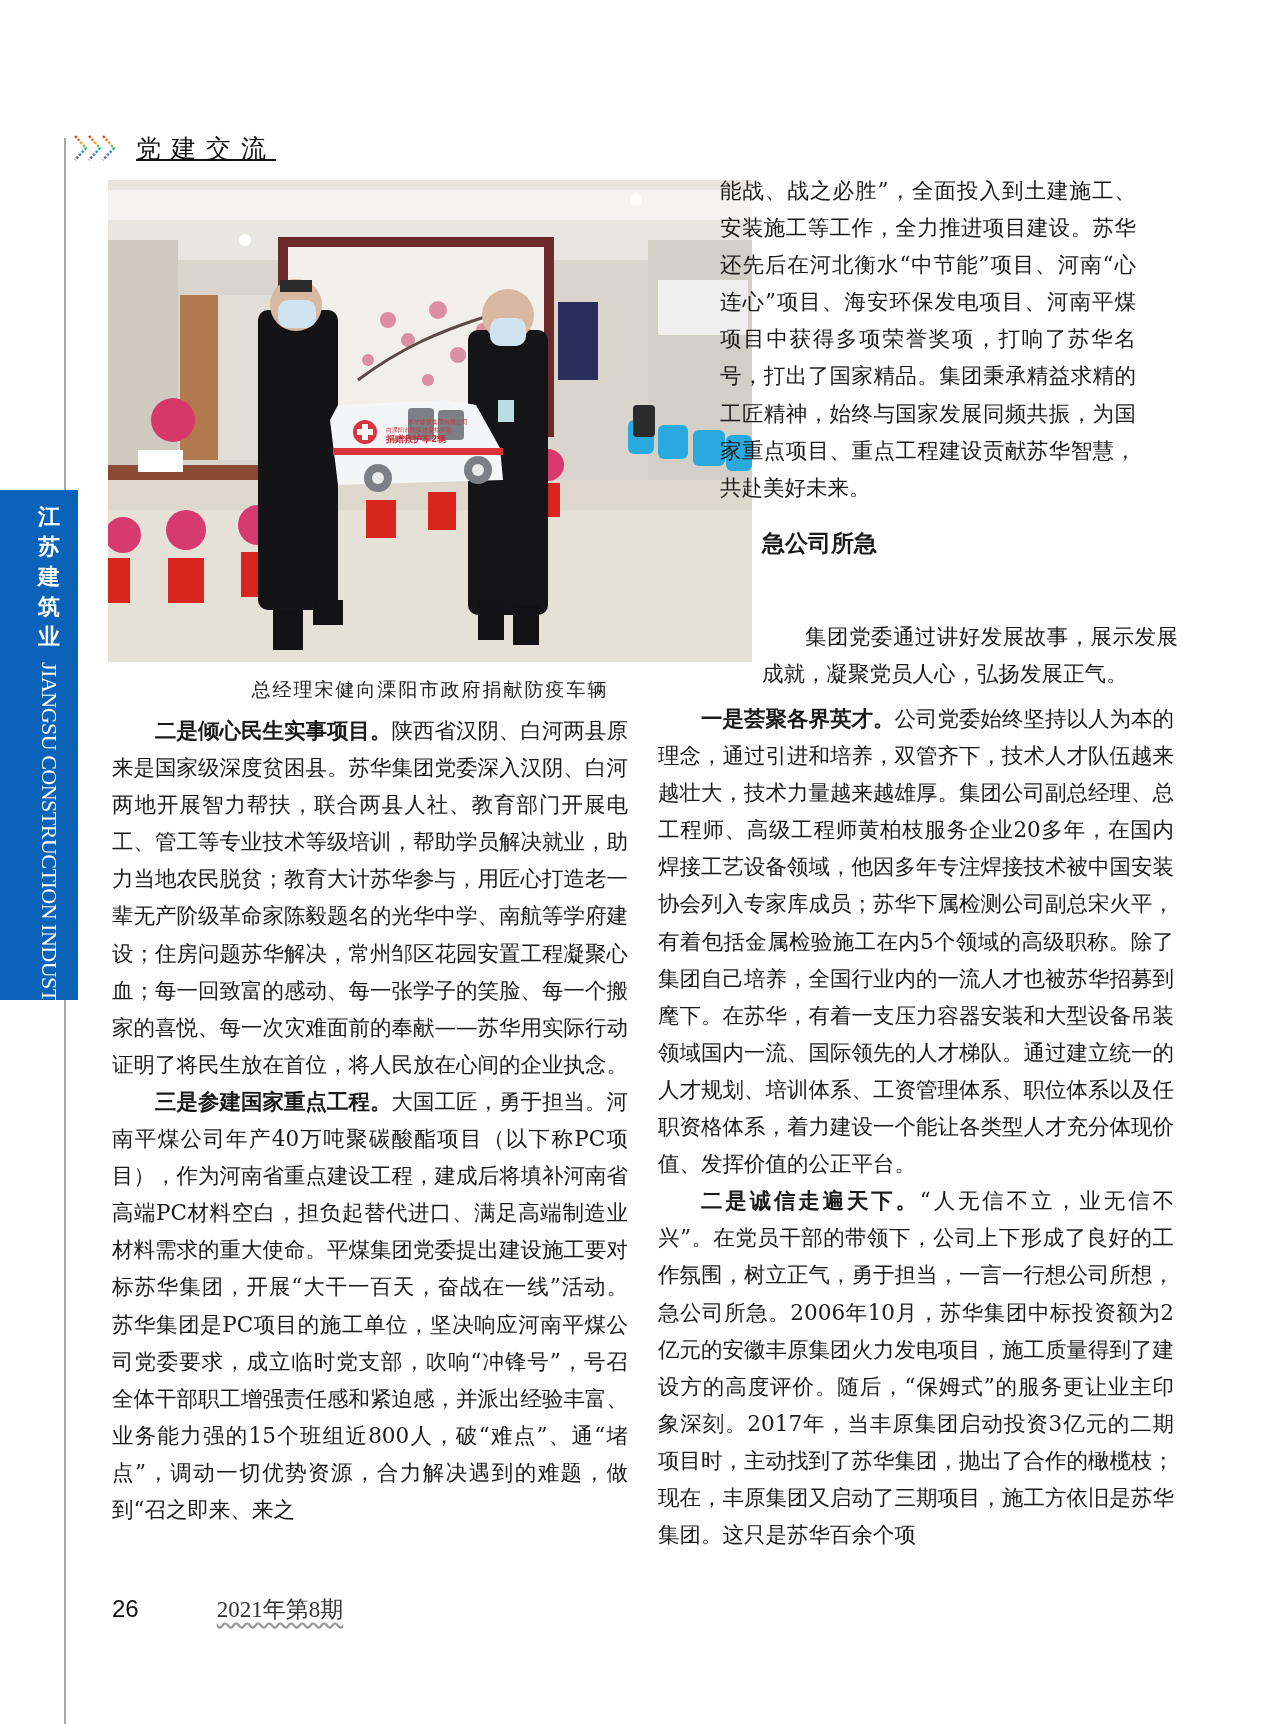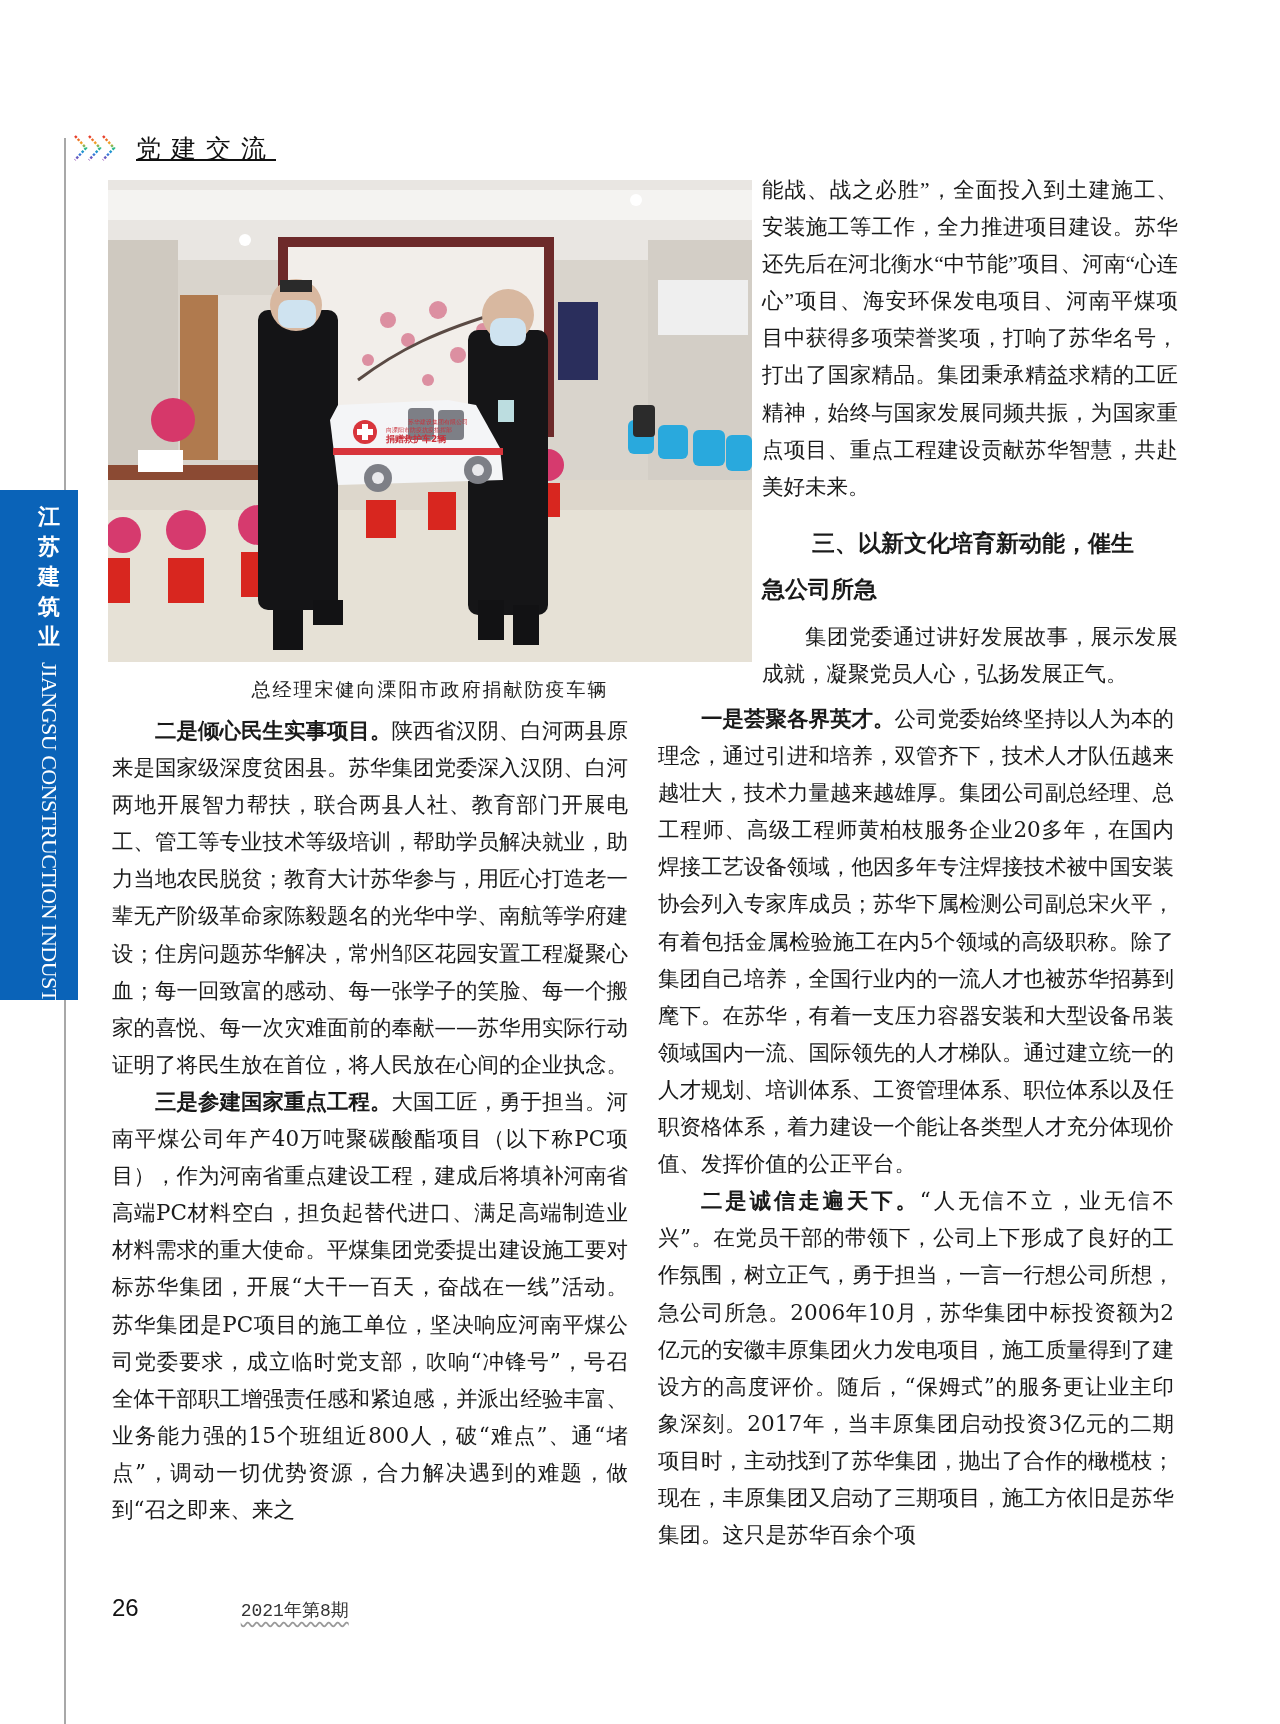--- a/index.html
+++ b/index.html
@@ -20,31 +20,31 @@
   .section-title { font-family: "DejaVu Sans", sans-serif; font-size: 25px; letter-spacing: 10px; color: #111; text-decoration: underline; }
 
   .photo { position: absolute; left: 108px; top: 180px; width: 644px; height: 482px; overflow: hidden; background: #3b82f6; }
   .caption { position: absolute; left: 108px; top: 668px; width: 644px; text-align: center;
              font-family: "DejaVu Serif", serif; font-size: 19px; letter-spacing: 2px; color: #222; margin-top: 9px; }
 
   .col { position: absolute; font-size: 21.5px; line-height: 37.1px; text-align: justify; text-align-last: left; }
   .col p { margin: 0; text-indent: 2em; }
   .col p.cont { text-indent: 0; }
   .col b { font-family: "DejaVu Sans", sans-serif; font-weight: bold; }
-  .col-right-top { left: 762px; top: 172px; width: 416px; font-family: Liberation Serif, serif; }
+  .col-right-top { left: 720px; top: 172px; width: 416px; }
   .heading-3 { position: absolute; left: 762px; top: 520px; width: 416px; font-family: "DejaVu Sans", sans-serif;
                font-weight: bold; font-size: 23px; line-height: 46px; }
   .heading-3 .l1 { display: block; padding-left: 50px; }
   .col-right-mid { left: 762px; top: 618px; width: 416px; }
   .col-right-low { left: 658px; top: 700px; width: 516px; }
   .col-left { left: 112px; top: 712px; width: 516px; }
 
   .footer { position: absolute; top: 1594px; left: 112px; display: flex; align-items: baseline; }
   .page-num { font-family: "Liberation Sans", sans-serif; font-size: 24px; color: #111; }
-  .issue { margin-left: 102px; font-family: Liberation Mono, monospace; font-size: 18px; color: #333;
+  .issue { margin-left: 78px; font-family: Liberation Serif, serif; font-size: 23px; color: #333;
            text-decoration: underline wavy #999; text-underline-offset: 5px; }
 </style>
 </head>
 <body>
 
 <div class="rule"></div>
 
 <div class="side-band">
   <div class="side-cn">
     <span>江</span>
@@ -174,21 +174,20 @@
     </g>
   </svg>
 </div>
 <div class="caption">总经理宋健向溧阳市政府捐献防疫车辆</div>
 
 <div class="col col-right-top">
   <p class="cont">能战、战之必胜”，全面投入到土建施工、安装施工等工作，全力推进项目建设。苏华还先后在河北衡水“中节能”项目、河南“心连心”项目、海安环保发电项目、河南平煤项目中获得多项荣誉奖项，打响了苏华名号，打出了国家精品。集团秉承精益求精的工匠精神，始终与国家发展同频共振，为国家重点项目、重点工程建设贡献苏华智慧，共赴美好未来。</p>
 </div>
 
 <div class="heading-3">
-  <span class="l1">三、以新文化培育新动能，催生</span>
   <span>急公司所急</span>
 </div>
 
 <div class="col col-right-mid">
   <p>集团党委通过讲好发展故事，展示发展成就，凝聚党员人心，弘扬发展正气。</p>
 </div>
 
 <div class="col col-right-low">
   <p><b>一是荟聚各界英才。</b><span>公司党委始终坚持以人为本的理念，通过引进和培养，双管齐下，技术人才队伍越来越壮大，技术力量越来越雄厚。集团公司副总经理、总工程师、高级工程师黄柏枝服务企业20多年，在国内焊接工艺设备领域，他因多年专注焊接技术被中国安装协会列入专家库成员；苏华下属检测公司副总宋火平，有着包括金属检验施工在内5个领域的高级职称。除了集团自己培养，全国行业内的一流人才也被苏华招募到麾下。在苏华，有着一支压力容器安装和大型设备吊装领域国内一流、国际领先的人才梯队。通过建立统一的人才规划、培训体系、工资管理体系、职位体系以及任职资格体系，着力建设一个能让各类型人才充分体现价值、发挥价值的公正平台。</span></p>
   <p><b>二是诚信走遍天下。</b><span>“人无信不立，业无信不兴”。在党员干部的带领下，公司上下形成了良好的工作氛围，树立正气，勇于担当，一言一行想公司所想，急公司所急。2006年10月，苏华集团中标投资额为2亿元的安徽丰原集团火力发电项目，施工质量得到了建设方的高度评价。随后，“保姆式”的服务更让业主印象深刻。2017年，当丰原集团启动投资3亿元的二期项目时，主动找到了苏华集团，抛出了合作的橄榄枝；现在，丰原集团又启动了三期项目，施工方依旧是苏华集团。这只是苏华百余个项</span></p>

